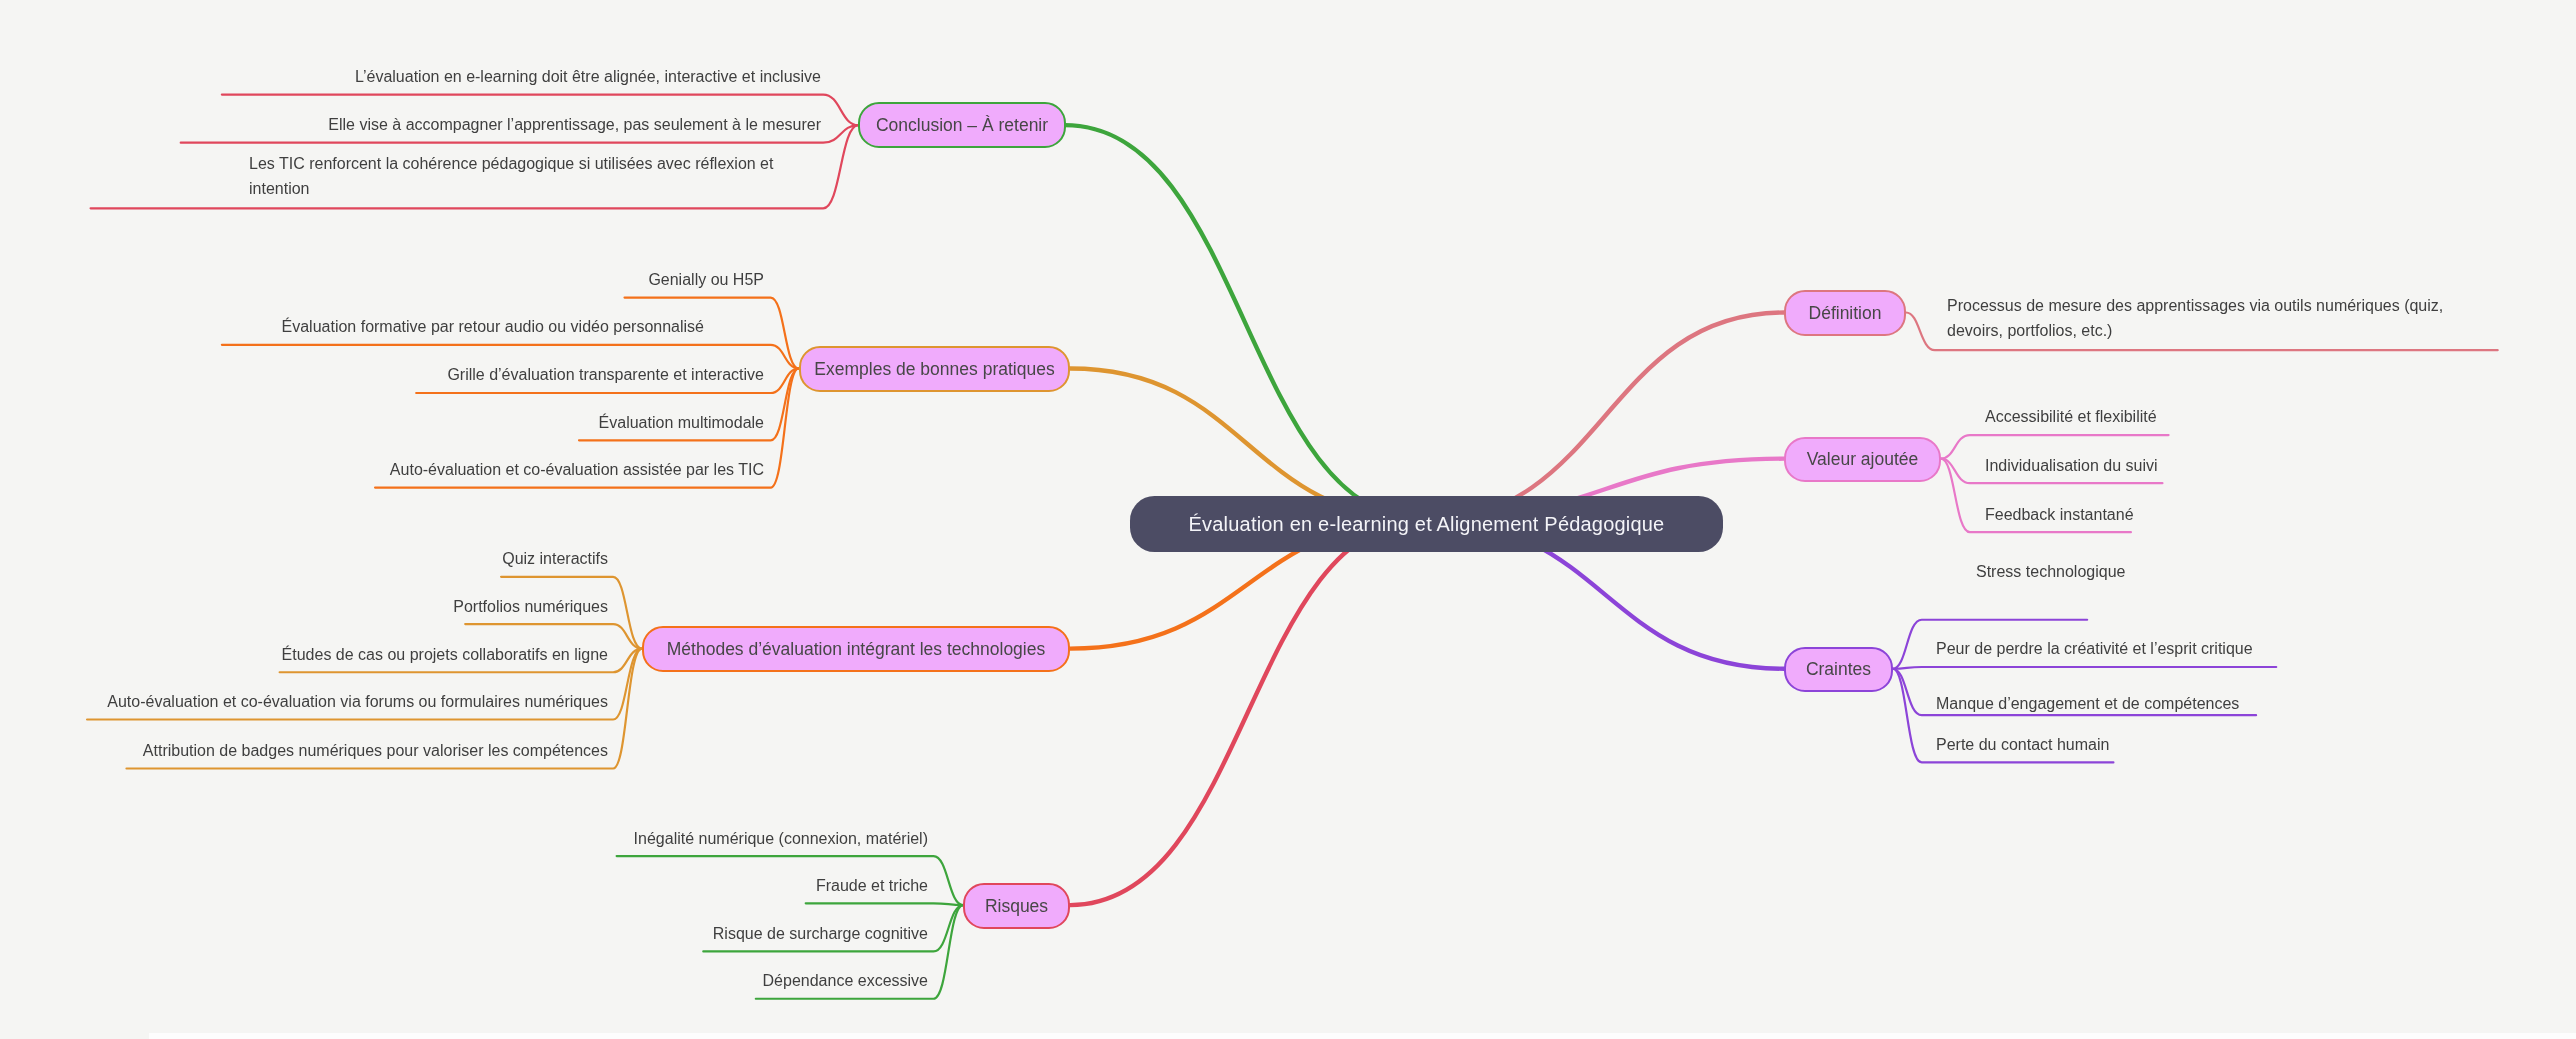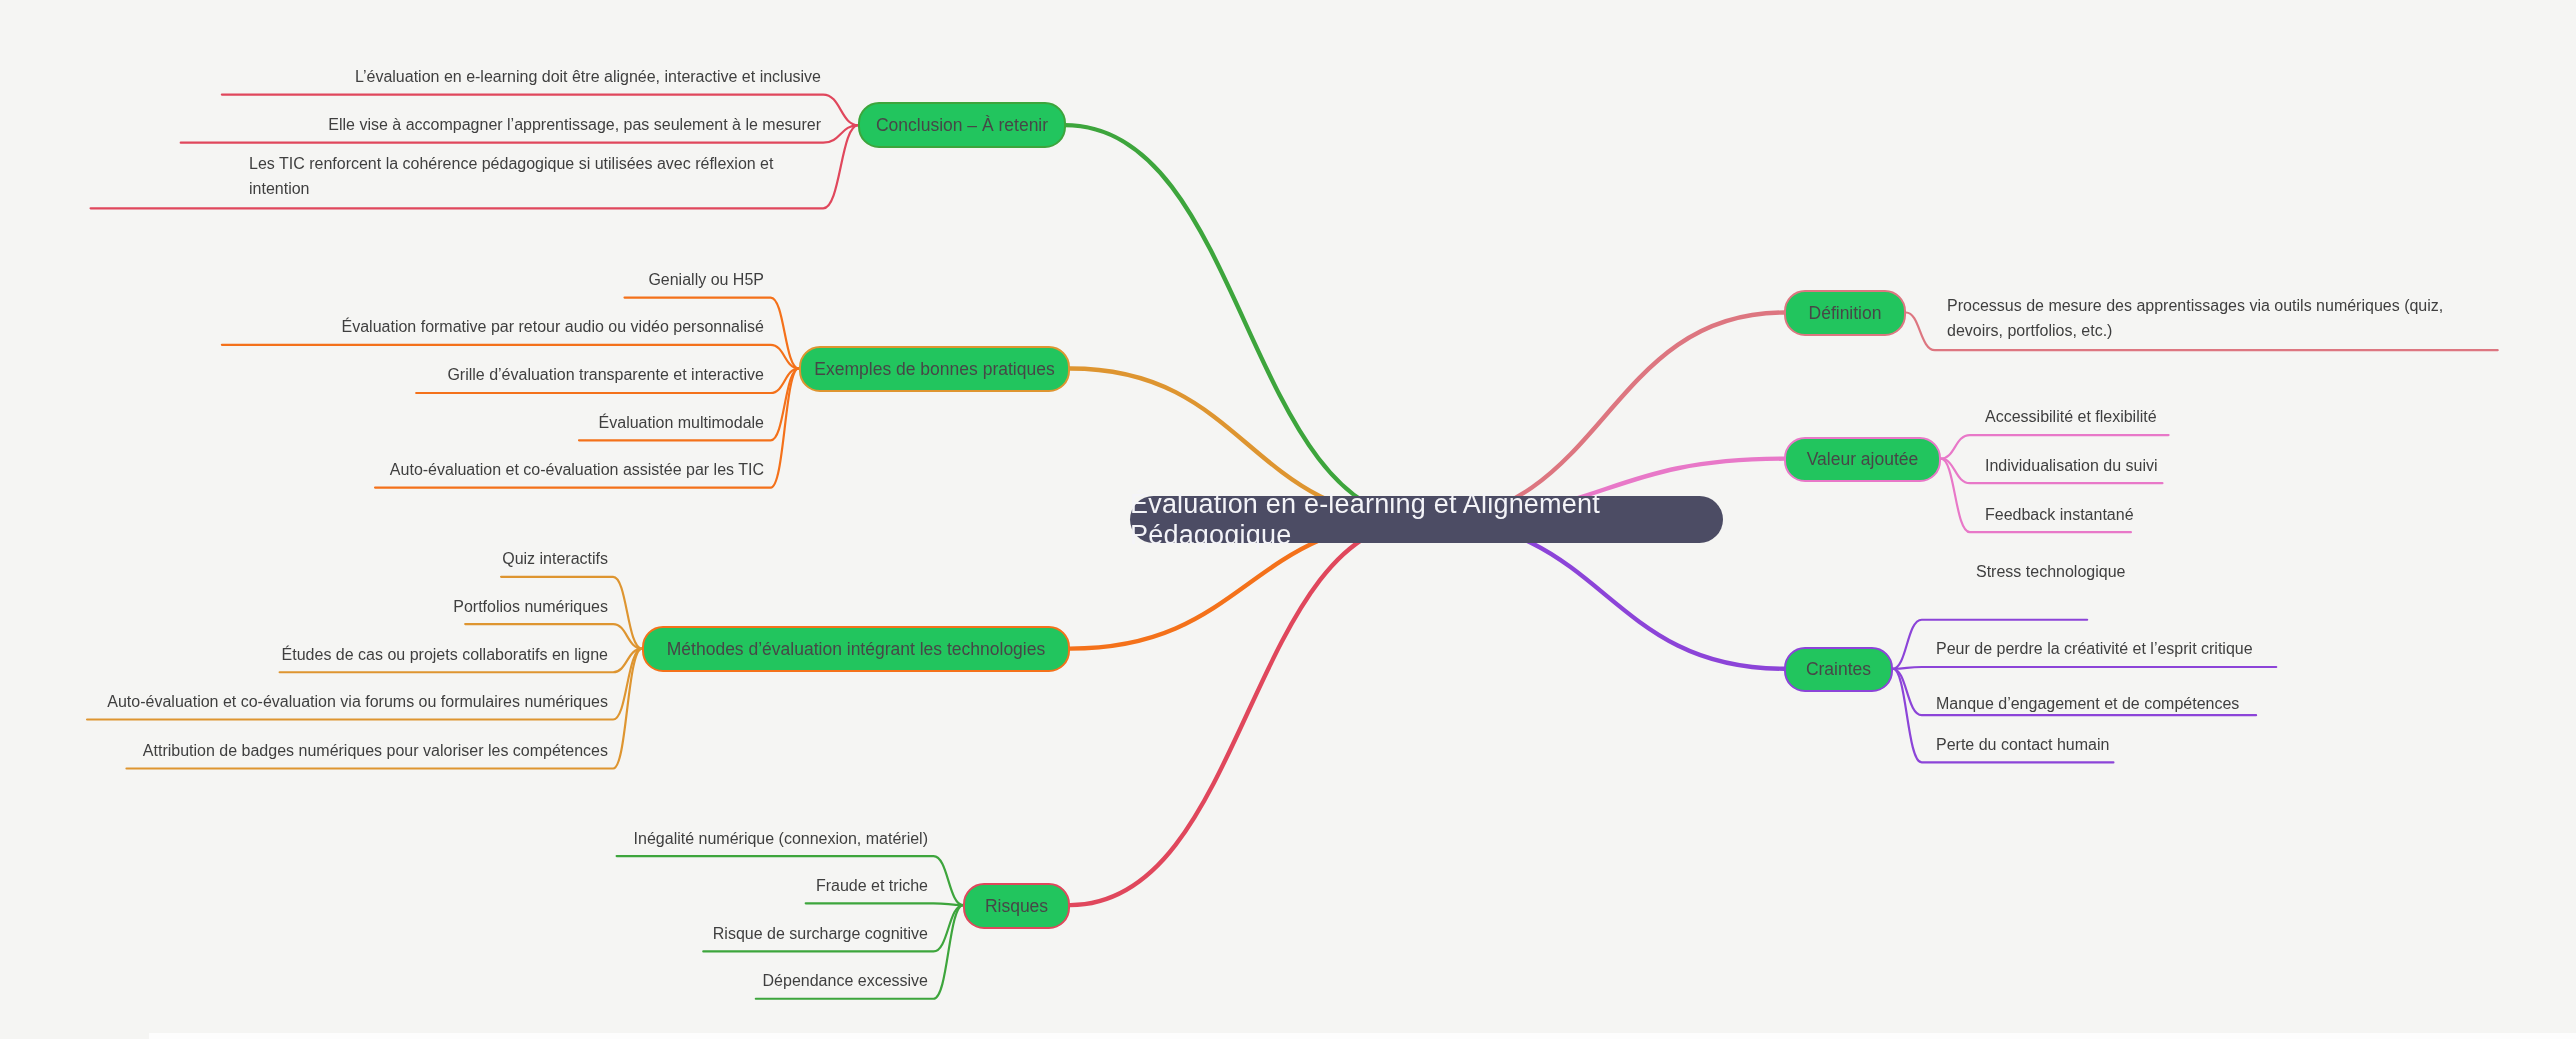--- a/index.html
+++ b/index.html
@@ -1,26 +1,26 @@
 <!DOCTYPE html>
 <html style="font-size:14px"><head>
 <meta charset="utf-8">
 <style>
   html,body{margin:0;padding:0;}
   body{font-family:"Liberation Sans", sans-serif;}
   .canvas{position:relative;width:2576px;height:1039px;overflow:hidden;background:#f5f5f3;}
   svg.links{position:absolute;left:0;top:0;width:2576px;height:1039px;}
   svg.links path{fill:none;stroke-linecap:round;}
   .root-node{
-    position:absolute;left:1130px;top:496px;width:593px;height:47px;
+    position:absolute;left:1130px;top:496px;width:593px;height:56px;
     border-radius:24.5px;display:flex;align-items:center;justify-content:center;
-    font-size:27px;letter-spacing:0.2px;
+    font-size:20px;letter-spacing:0.2px;
   }
   .branch-node{
-    position:absolute;background:#22c55e;border:2.6px solid #888;border-radius:21px;
+    position:absolute;background:#f0abfc;border:2.6px solid #888;border-radius:21px;
     display:flex;align-items:center;justify-content:center;
     font-size:17.5px;color:#474747;box-sizing:border-box;white-space:nowrap;
   }
   .child{
     position:absolute;font-size:16px;line-height:24.5px;color:#3f3f3f;white-space:nowrap;
   }
   .child.wrap{white-space:normal;}
   .bottom-bar{position:absolute;left:149px;bottom:0;width:2427px;height:6.1px;background:#fdfdfd;}
 </style>
 </head>
@@ -85,21 +85,21 @@
 
   <div class="branch-node" style="left: 1784px; top: 437px; width: 157px; height: 45px; border-color: rgb(232, 120, 200);">Valeur ajoutée</div>
 
   <div class="branch-node" style="left: 1784px; top: 647px; width: 109px; height: 45px; border-color: rgb(140, 68, 216);">Craintes</div>
 
   <div class="child" style="right:1755px;top:65px;">L’évaluation en e-learning doit être alignée, interactive et inclusive</div>
   <div class="child wrap" style="right:1753px;top:152px;width:574px;">Les TIC renforcent la cohérence pédagogique si utilisées avec réflexion et intention</div>
   <div class="child" style="right:1755px;top:113px;">Elle vise à accompagner l’apprentissage, pas seulement à le mesurer</div>
 
   <div class="child" style="right:1812px;top:268px;">Genially ou H5P</div>
-  <div class="child" style="right:1812px;top:315px;">Évaluation formative par retour audio ou vidéo personnalisé</div>
+  <div class="child" style="right:1872px;top:315px;">Évaluation formative par retour audio ou vidéo personnalisé</div>
   <div class="child" style="right:1812px;top:363px;">Grille d’évaluation transparente et interactive</div>
   <div class="child" style="right:1812px;top:411px;">Évaluation multimodale</div>
   <div class="child" style="right:1812px;top:458px;">Auto-évaluation et co-évaluation assistée par les TIC</div>
 
   <div class="child" style="right:1968px;top:547px;">Quiz interactifs</div>
   <div class="child" style="right:1968px;top:595px;">Portfolios numériques</div>
   <div class="child" style="right:1968px;top:643px;">Études de cas ou projets collaboratifs en ligne</div>
   <div class="child" style="right:1968px;top:690px;">Auto-évaluation et co-évaluation via forums ou formulaires numériques</div>
   <div class="child" style="right:1968px;top:739px;">Attribution de badges numériques pour valoriser les compétences</div>
 

